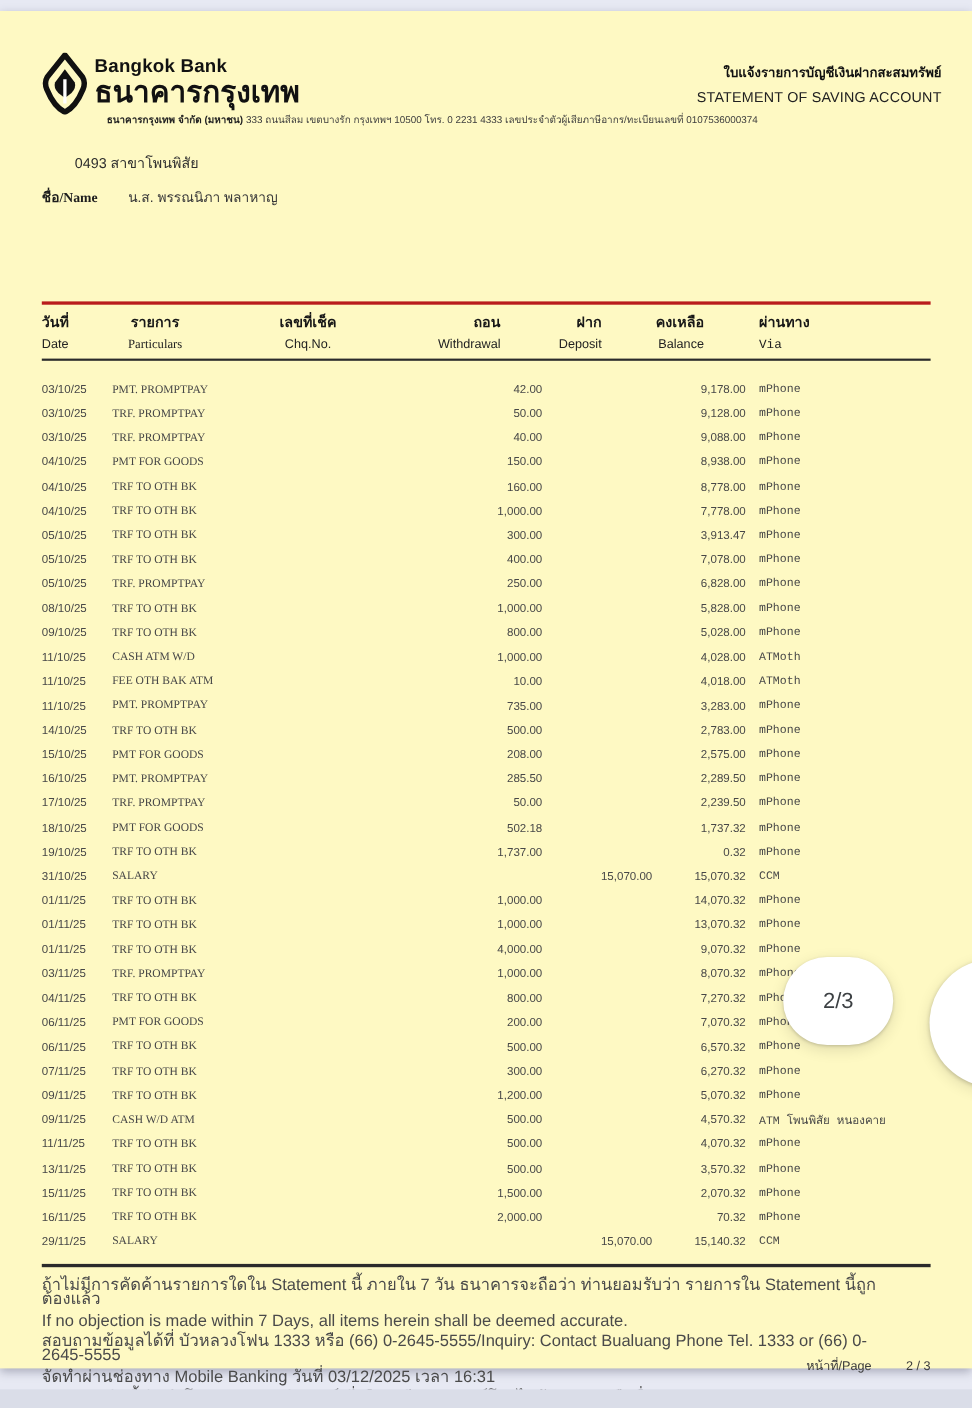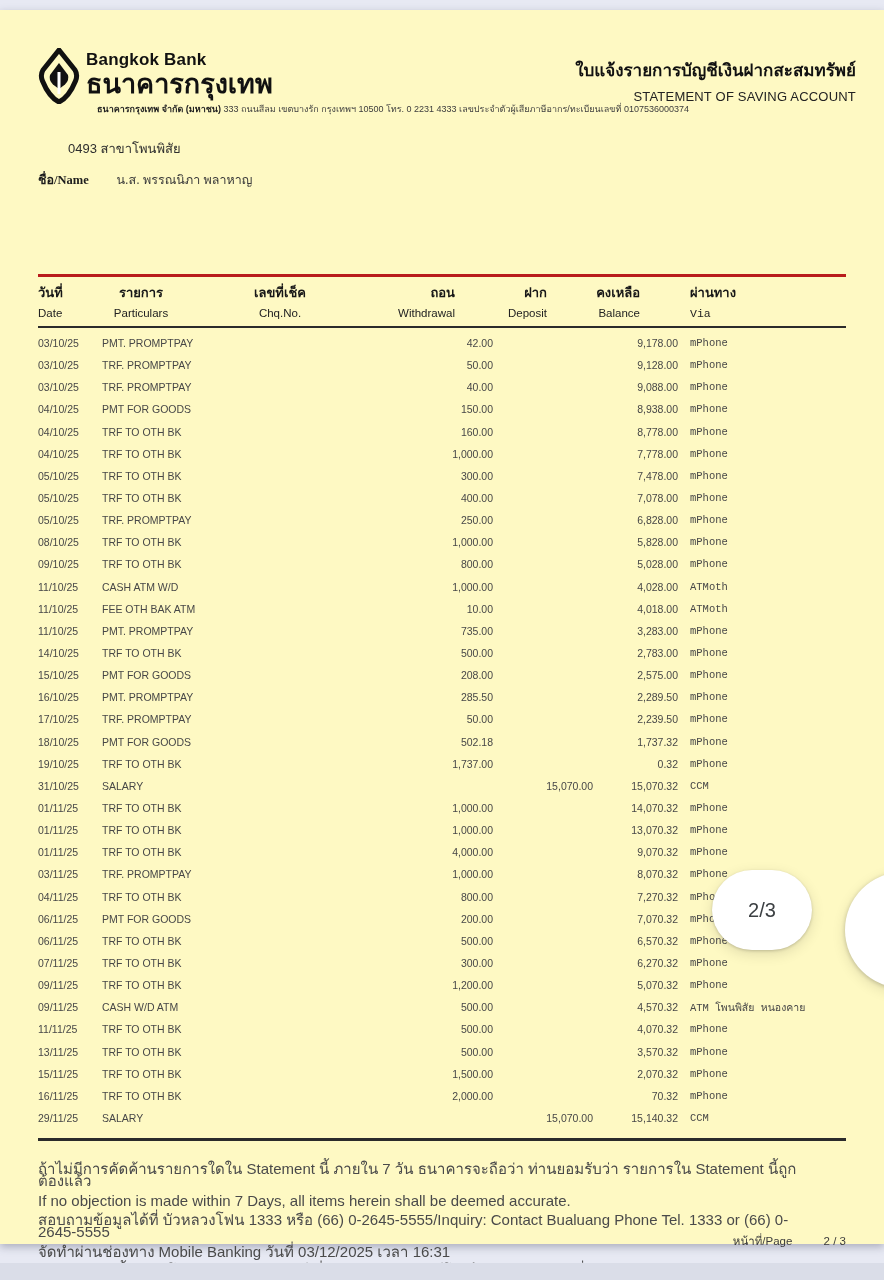--- a/index.html
+++ b/index.html
@@ -20,47 +20,47 @@
 
   
   .logo { position:absolute; top:38px; left:38px; width:42px; height:56px; }
   .brand { position:absolute; top:41px; left:86px; line-height:1; }
   .brand-en { font-size:17px; font-weight:bold; color:#111; letter-spacing:.2px; }
   .brand-th { font-size:27px; font-weight:bold; color:#111; margin-top:3px; }
   .addr { position:absolute; top:93px; left:97px; width:680px; font-size:9px; color:#3d3d3d; line-height:12px; }
   .addr b { color:#222; }
   .branch { position:absolute; top:128px; left:68px; font-size:13px; color:#2e2e2e; }
   .titles { position:absolute; top:46px; right:28px; text-align:right; }
-  .title-th { font-size:17px; font-weight:bold; color:#111; }
+  .title-th { font-size:12px; font-weight:bold; color:#111; }
   .title-en { font-size:13px; color:#222; margin-top:6px; letter-spacing:.2px; }
 
   
   .name-row { position:absolute; top:160px; left:38px; font-size:12.5px; }
   .name-label { font-weight:bold; color:#1d1d1d; display:inline-block; width:75px;font-family:Liberation Serif, serif; }
   .name-value { color:#3a3a3a; }
   .acct { position:absolute; top:158px; left:458px; width:400px; }
   .acct-row { display:flex; margin-bottom:13px; font-size:12.5px; }
   .acct-label { width:215px; font-weight:bold; color:#1d1d1d; }
   .acct-value { color:#3a3a3a; }
 
   
   .tbl { position:absolute; top:264px; left:38px; width:808px; }
   .tbl-head { border-top:3px solid #b91c1c; border-bottom:2px solid #2b2b2b; padding:5px 0 6px 0; }
   .hrow { display:flex; }
   .hrow.th { font-size:13px; font-weight:bold; color:#171717; margin-bottom:4px; }
   .hrow.en { font-size:11.5px; color:#222; }
   .c-date { width:52px; text-align:left; }
-  .c-part { width:178px; }
+  .c-part { width:178px;font-family:Liberation Serif, serif; }
   .c-chq  { width:100px; text-align:center; }
   .c-wd   { width:125px; text-align:right; }
   .c-dep  { width:100px; text-align:right; padding-right:8px; }
   .c-bal  { width:85px;  text-align:right; }
   .c-via  { flex:1; padding-left:50px;font-family:Liberation Mono, monospace; }
   .hrow .c-part { text-align:center; width:140px; padding-right:38px; }
-  .tbody { padding-top:4px; padding-bottom:9px; border-bottom:3px solid #2b2b2b; }
+  .tbody { padding-top:15px; padding-bottom:9px; border-bottom:3px solid #2b2b2b; }
   .trow { display:flex; height:22.15px; align-items:center; font-size:10.5px; color:#474747; }
   .trow .c-part { padding-left:12px; }
   .trow .c-dep { padding-right:0; }
   .trow .c-via { padding-left:12px; }
 
   
   .foot { position:absolute; top:1153px; left:38px; width:760px; font-size:15px; color:#4a4a4a; }
   .foot div { margin-bottom:7.5px; line-height:12px; }
   .page-ind { position:absolute; top:1222px; right:38px; font-size:11.5px; color:#3c3c3c; }
   .page-ind .lbl { margin-right:28px; }
@@ -192,21 +192,21 @@
           <div class="c-dep"></div>
           <div class="c-bal">7,778.00</div>
           <div class="c-via">mPhone</div>
         </div>
         <div class="trow">
           <div class="c-date">05/10/25</div>
           <div class="c-part">TRF TO OTH BK</div>
           <div class="c-chq"></div>
           <div class="c-wd">300.00</div>
           <div class="c-dep"></div>
-          <div class="c-bal">7,478.00</div>
+          <div class="c-bal">3,913.47</div>
           <div class="c-via">mPhone</div>
         </div>
         <div class="trow">
           <div class="c-date">05/10/25</div>
           <div class="c-part">TRF TO OTH BK</div>
           <div class="c-chq"></div>
           <div class="c-wd">400.00</div>
           <div class="c-dep"></div>
           <div class="c-bal">7,078.00</div>
           <div class="c-via">mPhone</div>

